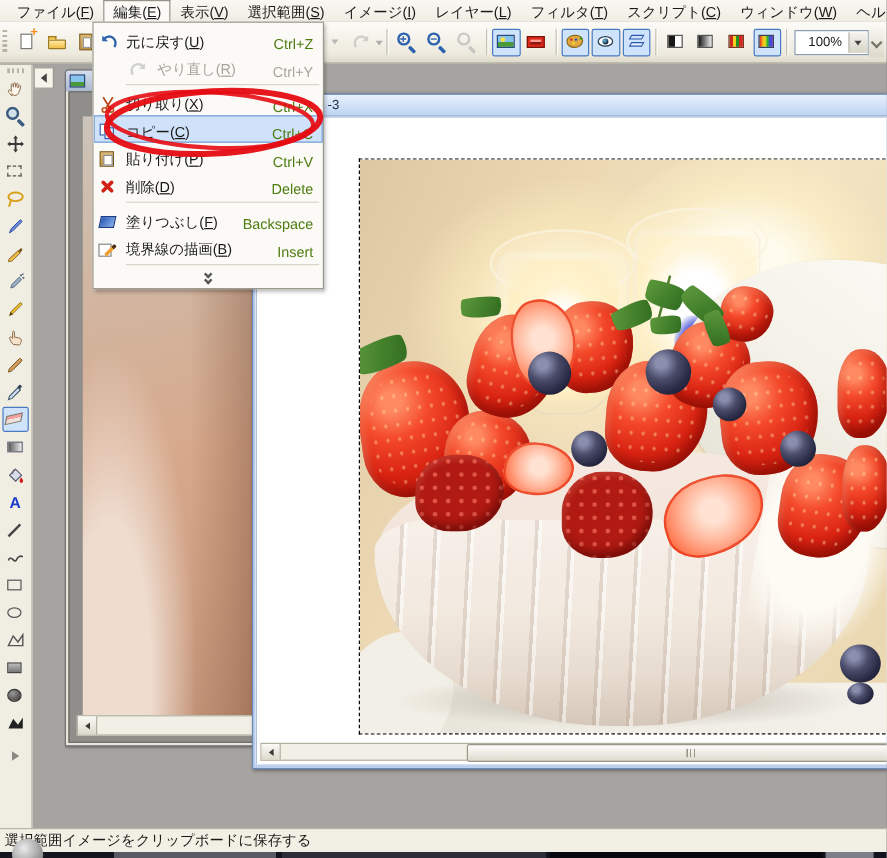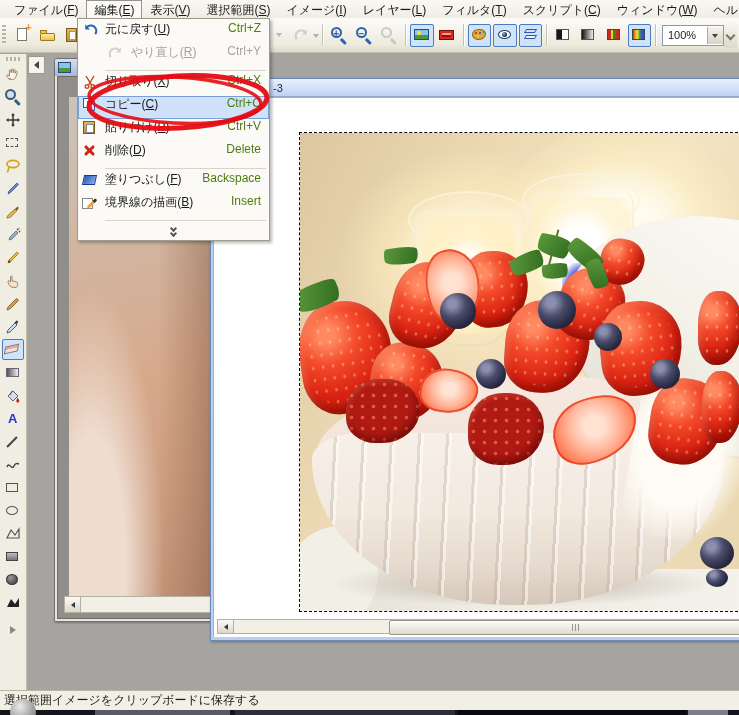--- a/index.html
+++ b/index.html
@@ -20,21 +20,21 @@
   #toolbar{position:absolute;left:0;top:18px;width:739px;height:35px;z-index:10;
     background:linear-gradient(#fcfbf8,#edeadd 80%,#dddaca);border-bottom:1px solid #c2bfae;
     display:flex;align-items:center;padding-right:2px;box-sizing:border-box;}
   .tb-btn{width:24px;height:23px;display:flex;align-items:center;justify-content:center;
     border:1px solid transparent;border-radius:2px;margin:0 1px;box-sizing:border-box;}
   .tb-btn.on{background:#cfe3fb;border-color:#4a7ac0;}
   .tb-btn.dis{opacity:.55;filter:grayscale(.9);}
   .tb-sep{width:1px;height:22px;background:#c4c1b2;margin:0 3px;box-shadow:1px 0 0 #fff;}
   .tb-spacer{height:1px;}
   .tb-drop{width:0;height:0;border:3px solid transparent;border-top:4px solid #6a7a94;margin-left:2px;margin-top:4px;}
-  .tb-combo{width:62px;height:19px;background:#fff;border:1px solid #8a9ab0;display:flex;align-items:center;margin-left:3px;}
+  .tb-combo{width:62px;height:19px;background:#fff;border:1px solid #8a9ab0;display:flex;align-items:center;margin-left:3px;text-align:center;}
   .tb-combo-text{flex:1;padding-left:5px;font-size:11px;}
   .tb-combo-btn{width:15px;height:17px;background:linear-gradient(#f4f3ee,#d8d5c8);border-left:1px solid #b0ad9e;position:relative;}
   .tb-combo-btn::after{content:"";position:absolute;left:4px;top:7px;border:3px solid transparent;border-top:4px solid #444;}
   .tb-overflow{margin-left:auto;width:13px;height:26px;background:linear-gradient(#f8f7f2,#dcd9ca);
     border-radius:3px 0 0 3px;position:relative;}
   .tb-overflow::before{content:"";position:absolute;left:3px;top:10px;width:5px;height:5px;
     border-right:2px solid #787668;border-bottom:2px solid #787668;transform:rotate(45deg);}
   
   .ic{position:relative;display:inline-block;width:18px;height:18px;flex:0 0 auto;}
   .ic svg{position:absolute;left:1px;top:1px;width:16px;height:16px;}
@@ -192,21 +192,21 @@
     box-shadow:inset 0 0 0 2px rgba(233,60,30,.8);}
   .rasp{border-radius:50% 50% 56% 44%/52% 52% 58% 42%;background-color:#b01a12;
     background-image:radial-gradient(circle,#e05648 22%,rgba(0,0,0,0) 27%);background-size:11px 11px;
     box-shadow:inset -3px -5px 8px rgba(80,4,2,.6),inset 2px 3px 5px rgba(255,150,130,.25);}
   .bb{border-radius:50%;background:radial-gradient(circle at 34% 30%,#8b8fae 0 12%,#4a4c6a 38%,#262740 70%,#16172c 100%);}
   .leaf{background:linear-gradient(120deg,#5d9a3c,#2f6b1e);border-radius:10% 90% 20% 90%/60% 30% 70% 40%;z-index:7;}
   .stem{background:#4f7d2c;z-index:6;}
   
   #editmenu{position:absolute;left:77px;top:18px;width:193px;z-index:40;background:#fbfaf7;
     border:1px solid #9d9a8e;box-shadow:2px 2px 3px rgba(0,0,0,.28);padding:2px 0;box-sizing:border-box;}
-  .m-item{display:flex;align-items:flex-start;height:23px;padding-left:3px;white-space:nowrap;}
+  .m-item{display:flex;align-items:flex-end;height:23px;padding-left:3px;white-space:nowrap;}
   .m-item .m-ic{width:20px;height:18px;margin-right:4px;}
   .m-item .lbl{flex:1;font-size:12px;}
   .m-item .m-sc{width:72px;text-align:right;padding-right:8px;font-size:12px;color:#4d7c0f;}
   .m-item.dis{color:#a6a49c;padding-left:29px;}
   .m-item.dis .m-sc{color:#a6a49c;}
   .m-item.dis .ic{filter:grayscale(1);opacity:.55;}
   .m-item.hl{background:#cfe2f9;box-shadow:inset 0 0 0 1px #78a0d8;}
   .m-sep{height:6px;position:relative;}
   .m-sep::before{content:"";position:absolute;left:27px;right:3px;top:3px;height:1px;background:#d8d5c8;}
   .m-expand{height:15px;display:flex;align-items:center;justify-content:center;}

